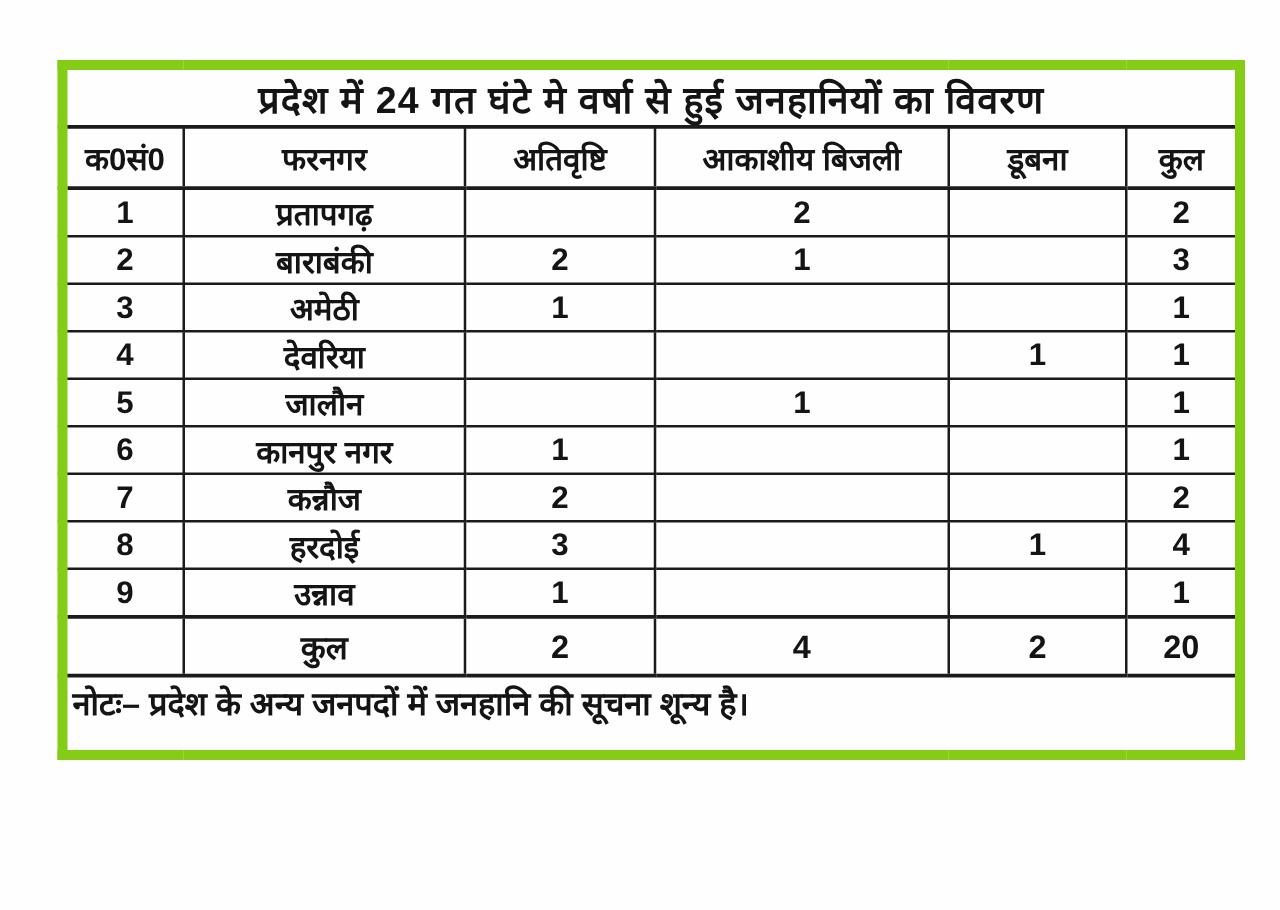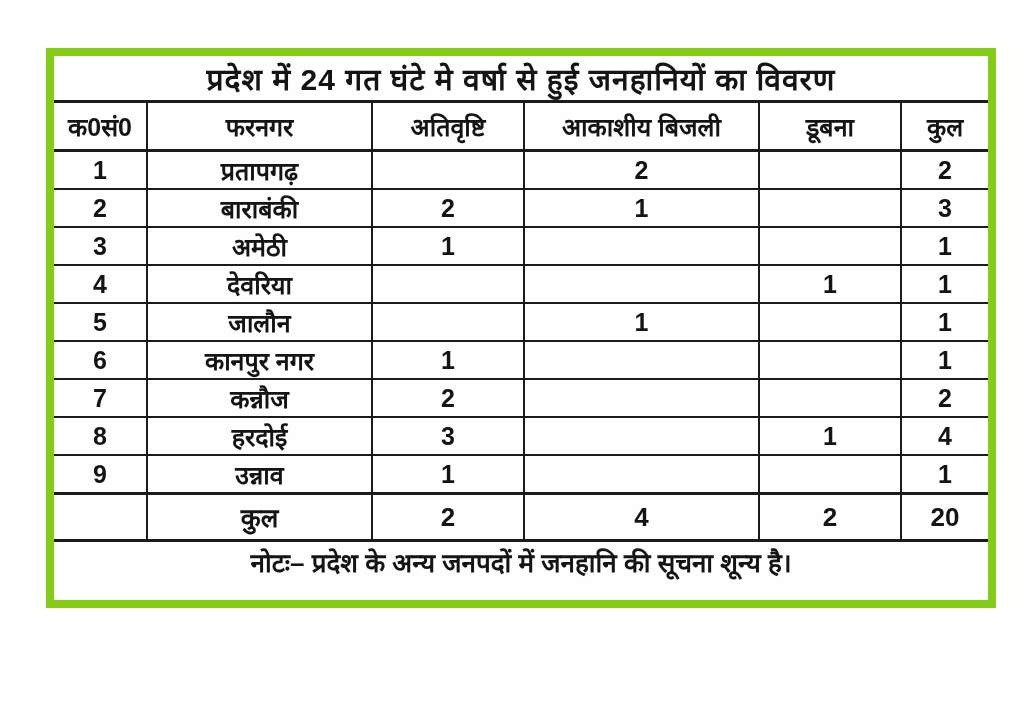--- a/index.html
+++ b/index.html
@@ -53,21 +53,21 @@
   }
   tr.total-row td {
     height: 44px;
     font-size: 26px;
     border-top-width: 3px;
     border-bottom-width: 3px;
   }
   tr.note-row td {
     height: 56px;
     font-size: 26px;
-    text-align: center;
+    text-align: left;
     vertical-align: top;
     padding: 2px 4px 0 4px;
     white-space: normal;
   }
 </style>
 </head>
 <body>
 
 <div class="page">
   <table class="doc-table">

